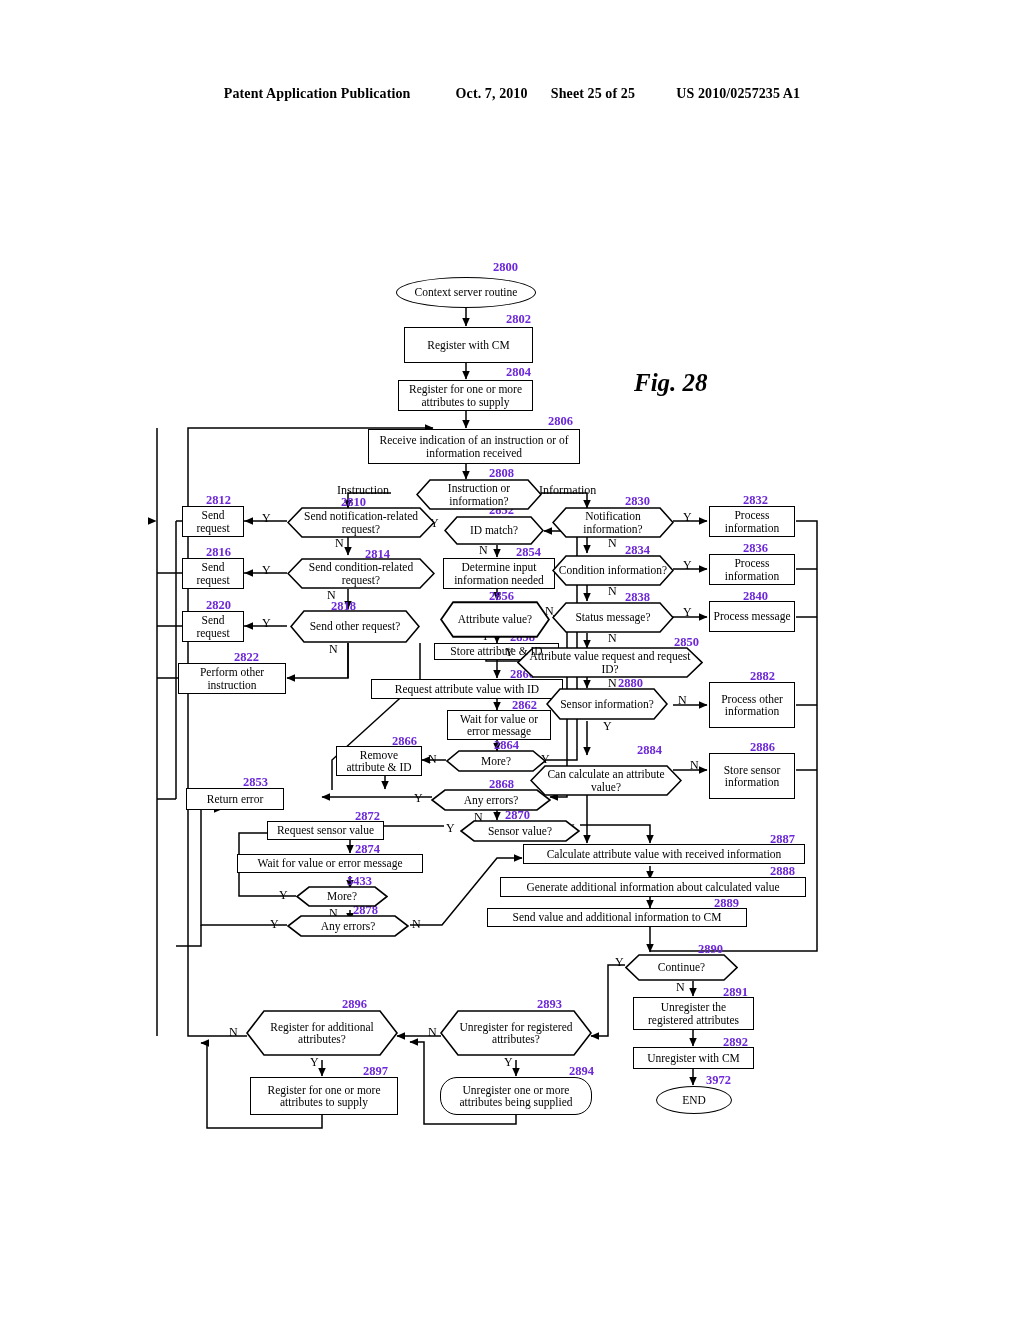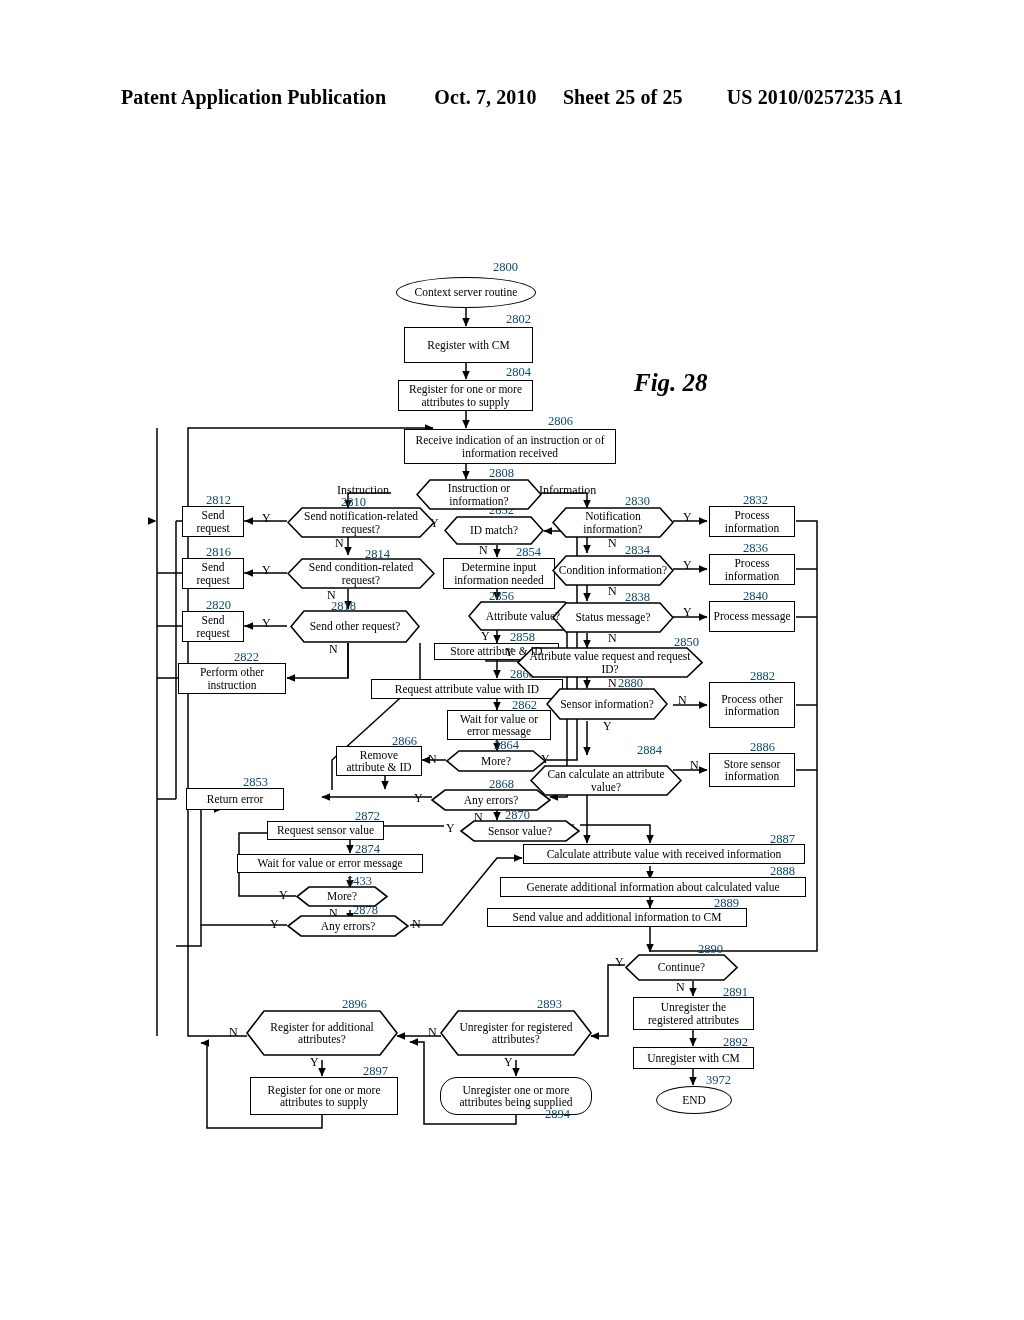--- a/index.html
+++ b/index.html
@@ -14,21 +14,21 @@
     color: #000;
     overflow: hidden;
   }
   
   #page-header {
     position: absolute;
     top: 86px; left: 0; width: 1024px;
     text-align: center;
     font-family: "Liberation Serif", serif;
     font-weight: bold;
-    font-size: 20px;
+    font-size: 14px;
     letter-spacing: 0.1px;
     white-space: nowrap;
   }
   #page-header span { display: inline-block; vertical-align: baseline; }
   .hdr-gap-a { width: 38px; }
   .hdr-gap-b { width: 16px; }
   .hdr-gap-c { width: 34px; }
 
   
   #fig-label {
@@ -75,22 +75,22 @@
   }
   .node .txt { position: relative; z-index: 3; padding: 0 3px; }
   .hexbg { position: absolute; inset: 0; z-index: 1; }
   .hexbg svg { width: 100%; height: 100%; }
 
   
   .ref {
     position: absolute;
     font-family: "Liberation Serif", serif;
     font-size: 12.5px;
-    font-weight: normal;
-    color: #0c4a6e;
+    font-weight: bold;
+    color: #6d28d9;
     white-space: nowrap;
   }
   
   .yn {
     position: absolute;
     font-family: "Liberation Serif", serif;
     font-size: 12px;
     color: #000;
     white-space: nowrap;
   }
@@ -245,21 +245,21 @@
 <div class="node rect" style="left:404px; top:327px; width:129px; height:36px;">
   <span class="txt">Register with CM</span>
 </div>
 <div class="ref" style="left:506px; top:312px;">2802</div>
 
 <div class="node rect" style="left:398px; top:380px; width:135px; height:31px;">
   <span class="txt">Register for one or more attributes to supply</span>
 </div>
 <div class="ref" style="left:506px; top:365px;">2804</div>
 
-<div class="node rect" style="left:368px; top:429px; width:212px; height:35px;margin-left:36px;">
+<div class="node rect" style="left:368px; top:429px; width:212px; height:35px;">
   <span class="txt">Receive indication of an instruction or of information received</span>
 </div>
 <div class="ref" style="left:548px; top:414px;">2806</div>
 
 <div class="node hex" style="left:416px; top:479px; width:126px; height:31px;">
   <span class="hexbg"><svg viewBox="0 0 126 31" preserveAspectRatio="none">
         <polygon points="14,1 112,1 125,15.5 112,30 14,30 1,15.5" fill="#fff" stroke="#000" stroke-width="1.6"></polygon>
       </svg></span>
   <span class="txt">Instruction or information?</span>
 </div>
@@ -325,21 +325,21 @@
 </div>
 <div class="ref" style="left:489px; top:503px;">2852</div>
 <div class="yn" style="left:430px; top:516px;">Y</div>
 <div class="yn" style="left:479px; top:543px;">N</div>
 
 <div class="node rect" style="left:443px; top:558px; width:112px; height:31px;">
   <span class="txt">Determine input information needed</span>
 </div>
 <div class="ref" style="left:516px; top:545px;">2854</div>
 
-<div class="node hex" style="left:468px; top:601px; width:110px; height:30px;font-family:Liberation Serif, serif;">
+<div class="node hex" style="left:440px; top:601px; width:110px; height:37px;font-family:Liberation Serif, serif;">
   <span class="hexbg"><svg viewBox="0 0 110 30" preserveAspectRatio="none">
         <polygon points="13,1 97,1 109,15 97,29 13,29 1,15" fill="#fff" stroke="#000" stroke-width="1.6"></polygon>
       </svg></span>
   <span class="txt">Attribute value?</span>
 </div>
 <div class="ref" style="left:489px; top:589px;">2856</div>
 <div class="yn" style="left:545px; top:604px;">N</div>
 <div class="yn" style="left:481px; top:629px;">Y</div>
 
 <div class="node rect" style="left:434px; top:643px; width:125px; height:17px;">
@@ -500,21 +500,21 @@
 <div class="node hex" style="left:530px; top:765px; width:152px; height:31px;">
   <span class="hexbg"><svg viewBox="0 0 152 31" preserveAspectRatio="none">
         <polygon points="15,1 137,1 151,15.5 137,30 15,30 1,15.5" fill="#fff" stroke="#000" stroke-width="1.6"></polygon>
       </svg></span>
   <span class="txt">Can calculate an attribute value?</span>
 </div>
 <div class="ref" style="left:637px; top:743px;">2884</div>
 <div class="yn" style="left:690px; top:758px;">N</div>
 <div class="yn" style="left:626px; top:784px;">Y</div>
 
-<div class="node rect" style="left:709px; top:753px; width:86px; height:34px;">
+<div class="node rect" style="left:709px; top:753px; width:86px; height:46px;">
   <span class="txt">Store sensor information</span>
 </div>
 <div class="ref" style="left:750px; top:740px;">2886</div>
 
 <div class="node rect" style="left:523px; top:844px; width:282px; height:20px;">
   <span class="txt">Calculate attribute value with received information</span>
 </div>
 <div class="ref" style="left:770px; top:832px;">2887</div>
 
 <div class="node rect" style="left:500px; top:877px; width:306px; height:20px;">
@@ -558,21 +558,21 @@
       </svg></span>
   <span class="txt">Unregister for registered attributes?</span>
 </div>
 <div class="ref" style="left:537px; top:997px;">2893</div>
 <div class="yn" style="left:428px; top:1025px;">N</div>
 <div class="yn" style="left:504px; top:1055px;">Y</div>
 
 <div class="node rect" style="left:440px; top:1077px; width:152px; height:38px;border-radius:17px;">
   <span class="txt">Unregister one or more attributes being supplied</span>
 </div>
-<div class="ref" style="left:545px; top:1064px;margin-top:43px;">2894</div>
+<div class="ref" style="left:569px; top:1064px;">2894</div>
 
 <div class="node hex" style="left:246px; top:1010px; width:152px; height:46px;">
   <span class="hexbg"><svg viewBox="0 0 152 46" preserveAspectRatio="none">
         <polygon points="18,1 134,1 151,23 134,45 18,45 1,23" fill="#fff" stroke="#000" stroke-width="1.6"></polygon>
       </svg></span>
   <span class="txt">Register for additional attributes?</span>
 </div>
 <div class="ref" style="left:342px; top:997px;">2896</div>
 <div class="yn" style="left:229px; top:1025px;">N</div>
 <div class="yn" style="left:310px; top:1055px;">Y</div>

